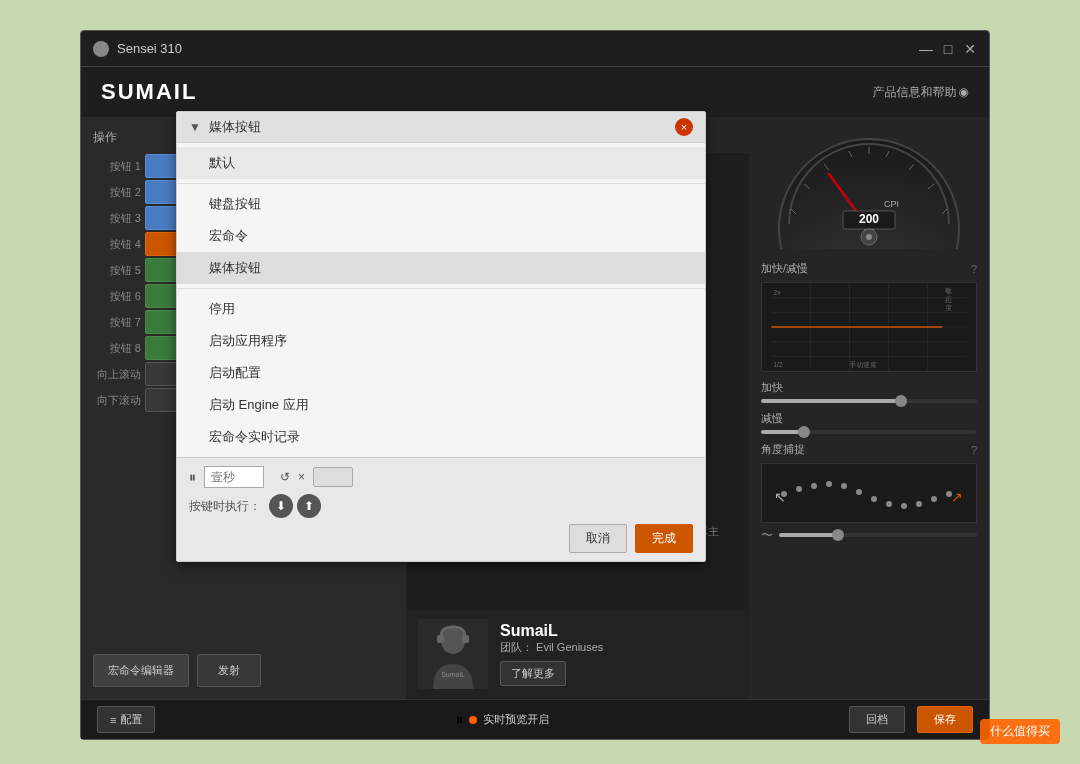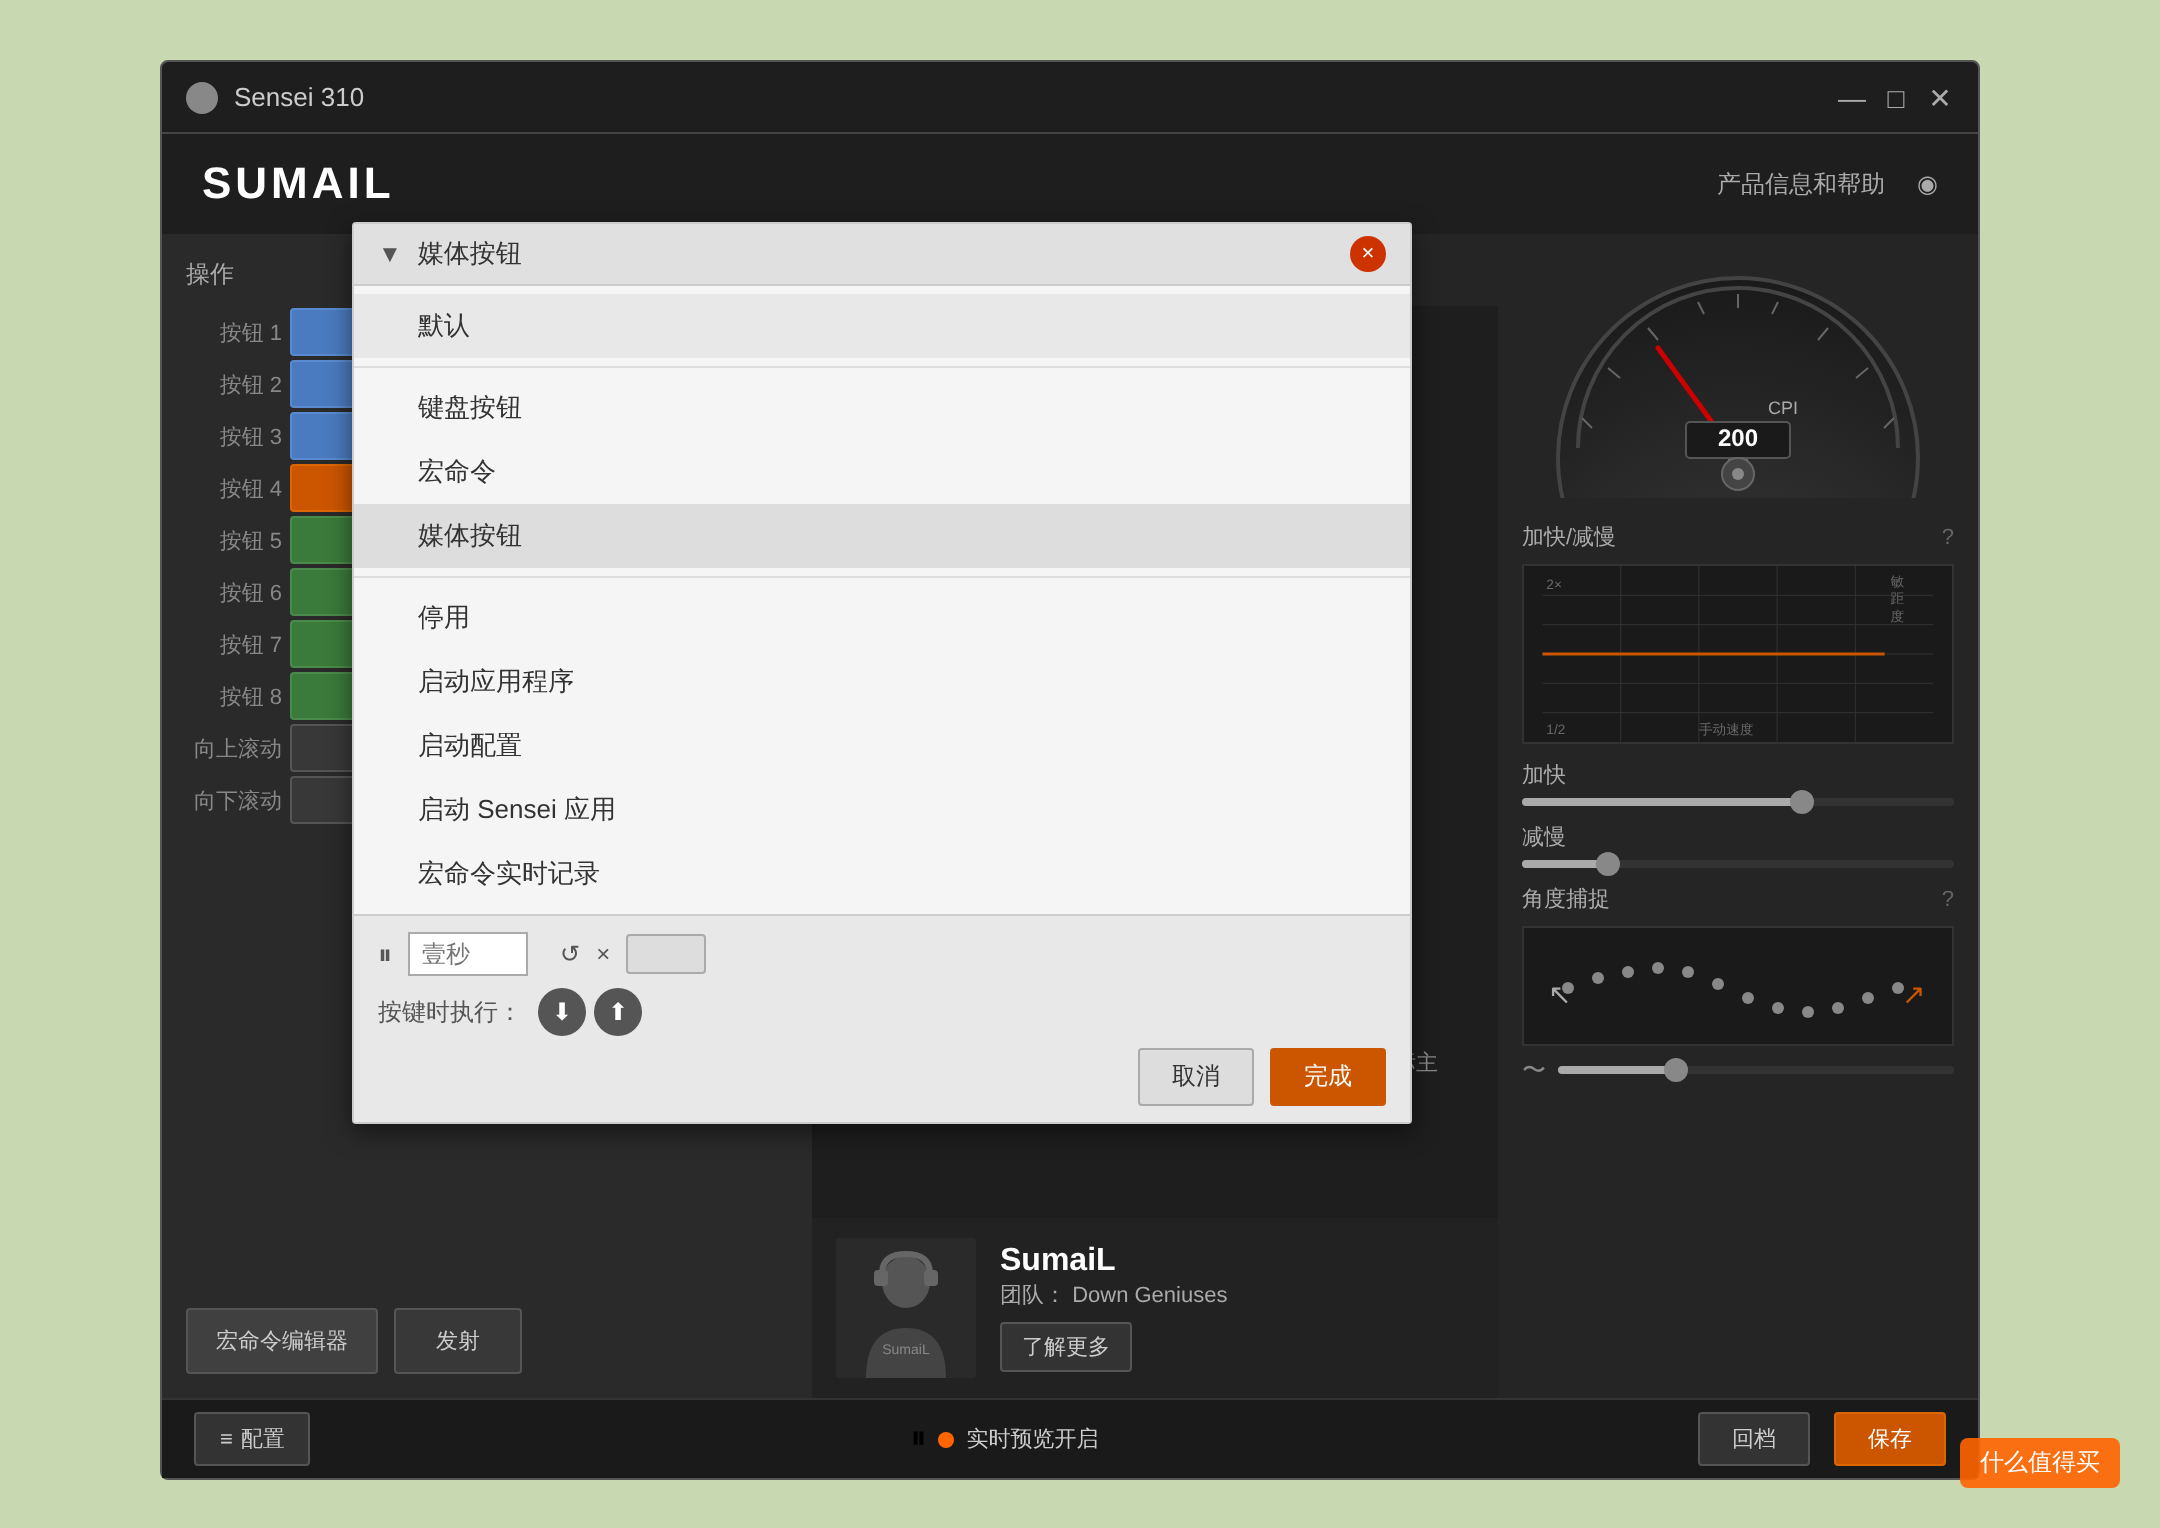--- a/index.html
+++ b/index.html
@@ -73,21 +73,21 @@
       font-size: 22px;
       font-weight: bold;
       letter-spacing: 2px;
     }
 
     .app-help {
       color: #aaa;
       font-size: 12px;
       display: flex;
       align-items: center;
-      gap: 16px;
+      gap: 2px;
     }
 
     .content-area {
       display: flex;
       flex: 1;
       overflow: hidden;
     }
 
     .left-panel {
       width: 325px;
@@ -733,21 +733,21 @@
             <path d="M23,18 Q23,8 35,8 Q47,8 47,18" fill="none" stroke="#666" stroke-width="3"></path>
             <rect x="19" y="16" width="7" height="8" rx="2" fill="#666"></rect>
             <rect x="44" y="16" width="7" height="8" rx="2" fill="#666"></rect>
             <text x="35" y="58" text-anchor="middle" fill="#888" font-size="7">SumaiL</text>
           </svg>
         </div>
         <div class="profile-info">
           <div class="profile-name">SumaiL</div>
           <div class="profile-team">
             <span>团队：</span>
-            <span>Down Geniuses</span>
+            <span>Evil Geniuses</span>
           </div>
           <button class="learn-more-btn">了解更多</button>
         </div>
       </div>
     </div>
 
     <div class="right-panel">
 
       <div class="speedometer">
         <svg width="200" height="120" viewBox="0 0 200 120">
@@ -891,21 +891,21 @@
     <div class="dropdown-body">
       <div class="dropdown-item selected">默认</div>
       <div class="dropdown-divider"></div>
       <div class="dropdown-item">键盘按钮</div>
       <div class="dropdown-item">宏命令</div>
       <div class="dropdown-item highlighted">媒体按钮</div>
       <div class="dropdown-divider"></div>
       <div class="dropdown-item">停用</div>
       <div class="dropdown-item">启动应用程序</div>
       <div class="dropdown-item">启动配置</div>
-      <div class="dropdown-item">启动 Sensei 应用</div>
+      <div class="dropdown-item">启动 Engine 应用</div>
       <div class="dropdown-item">宏命令实时记录</div>
     </div>
     <div class="dropdown-footer">
       <div class="delay-row">
         <span class="delay-icon">⏸</span>
         <input class="delay-input" type="text" value="" placeholder="壹秒" style="">
         <span class="delay-unit"></span>
         <span style="color:#555;font-size:12px;">↺</span>
         <span style="color:#555;font-size:12px;">×</span>
         <div style="width:40px;height:20px;background:#ddd;border:1px solid #aaa;border-radius:2px;"></div>

